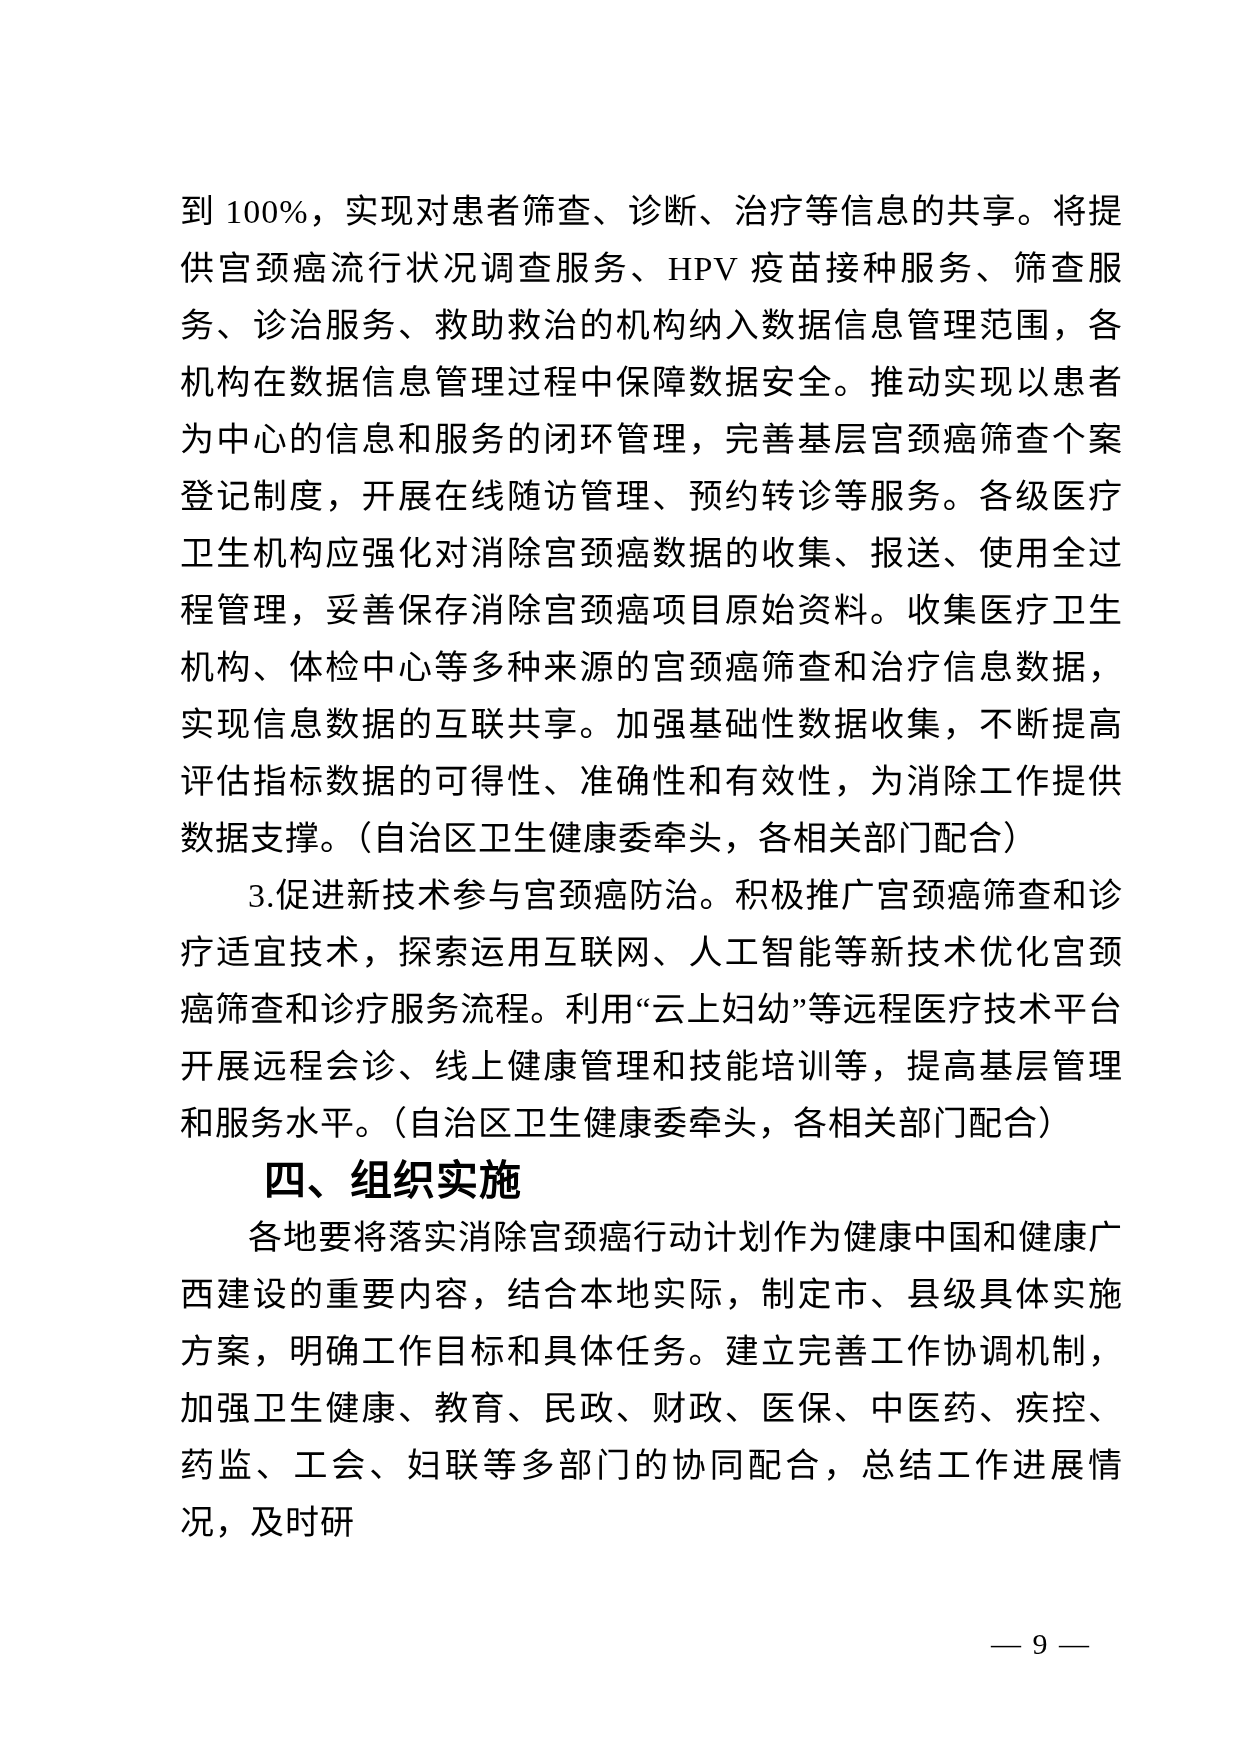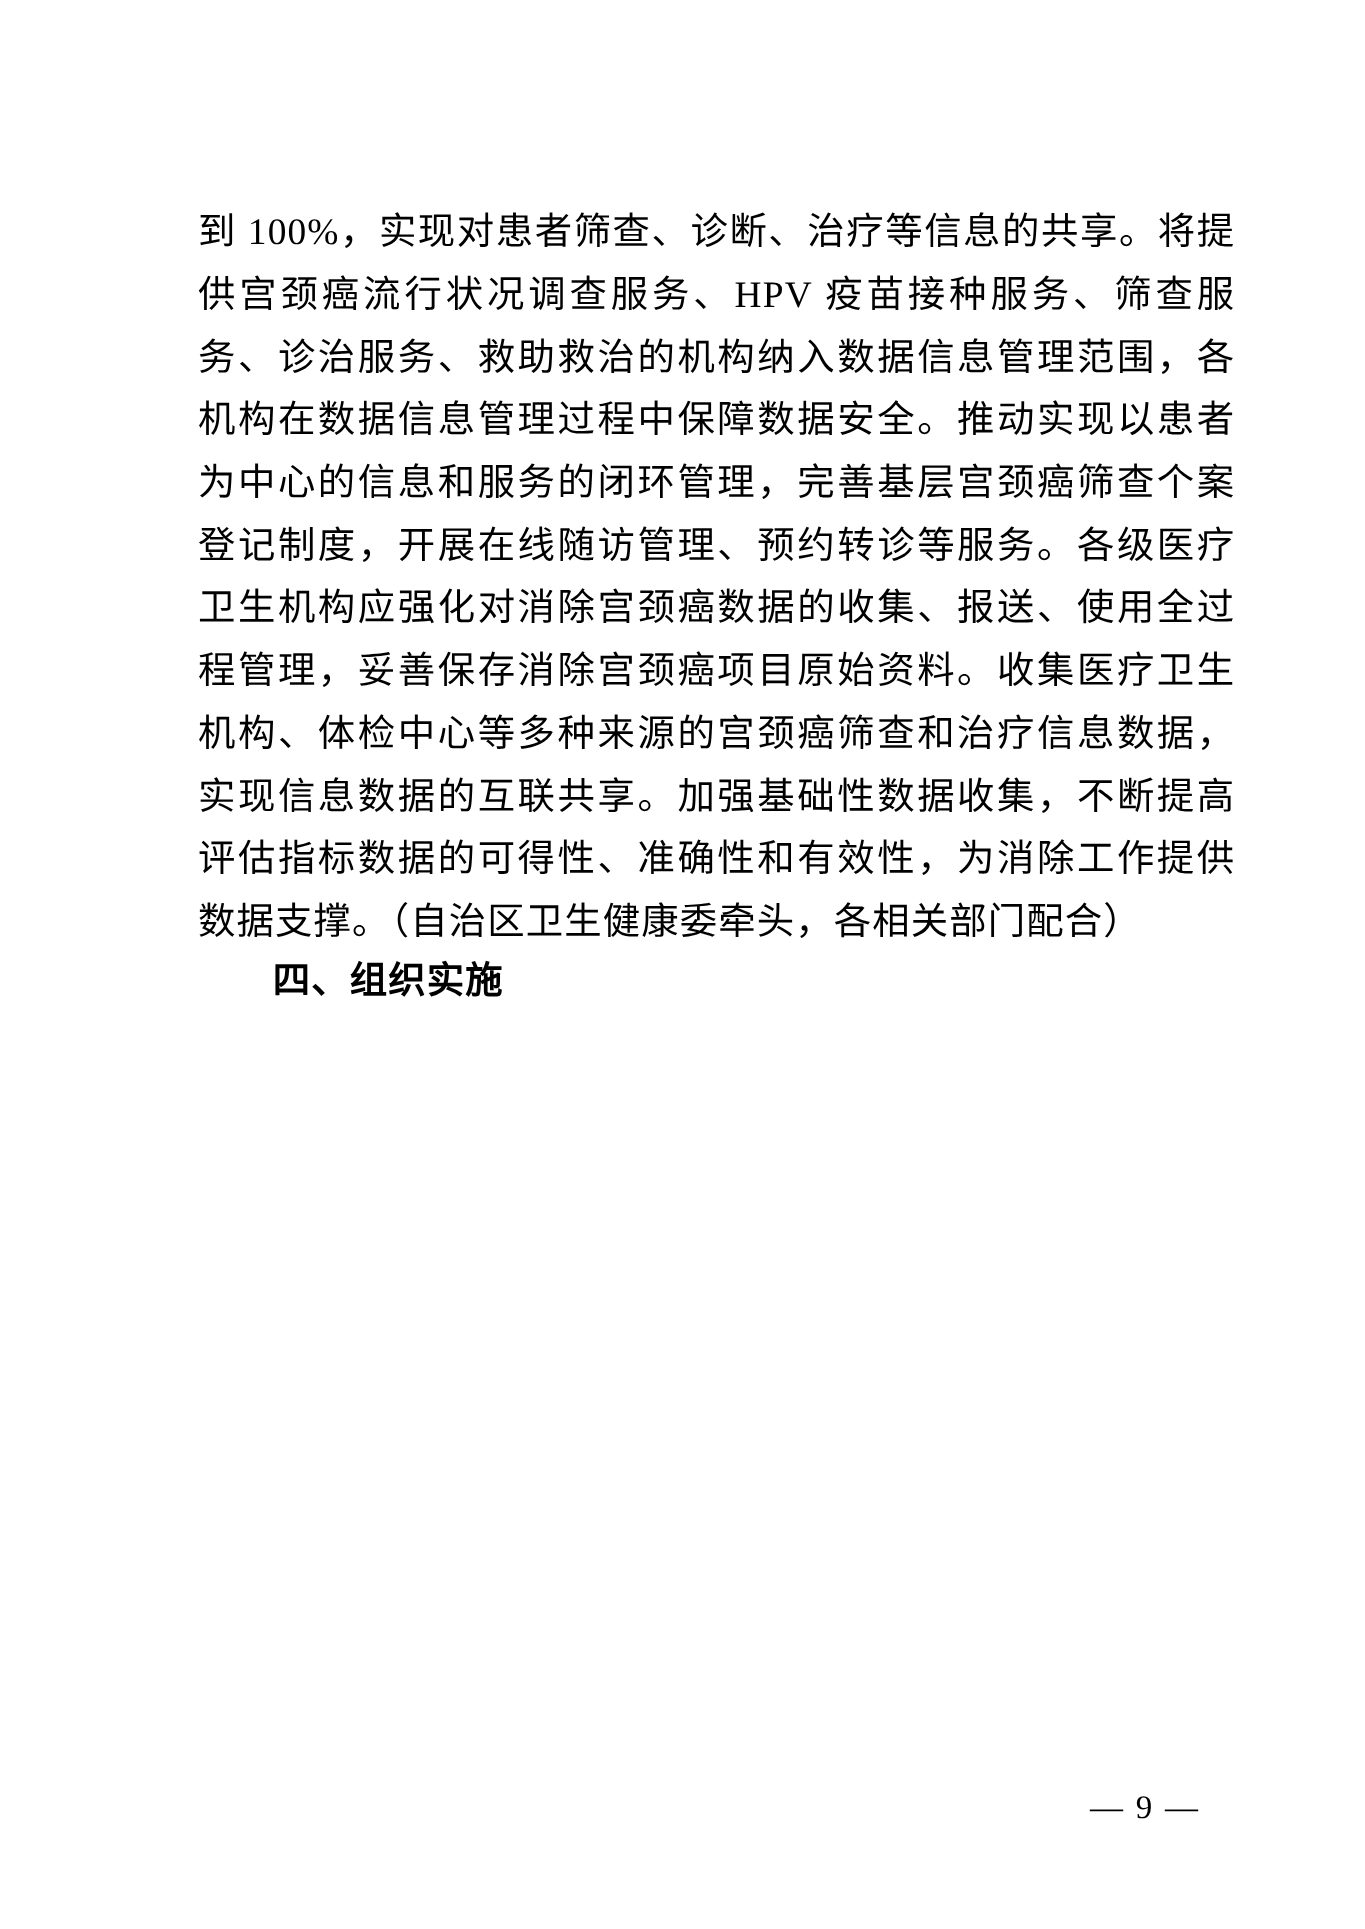--- a/index.html
+++ b/index.html
@@ -34,25 +34,25 @@
     text-align: justify;
     text-justify: inter-character;
     text-indent: 2em;
     font-weight: normal;
   }
   .para.continued {
     text-indent: 0;
   }
   .heading-section {
     margin: 0;
-    font-size: 34px;
+    font-size: 42px;
     line-height: 57px;
     letter-spacing: 1px;
     text-indent: 2em;
-    font-family: Liberation Mono, monospace;
+    font-family: Liberation Sans, sans-serif;
     font-weight: bold;
   }
   .heading-subsection {
     margin: 0;
     font-size: 34px;
     line-height: 57px;
     letter-spacing: 1px;
     text-indent: 2em;
     font-family: "Liberation Serif", "DejaVu Serif", serif;
     font-weight: normal;
@@ -70,24 +70,26 @@
 </style>
 </head>
 <body>
 
 <div class="doc-page">
 
   <main class="doc-body">
 
     <p class="para continued">到 100%，实现对患者筛查、诊断、治疗等信息的共享。将提供宫颈癌流行状况调查服务、HPV 疫苗接种服务、筛查服务、诊治服务、救助救治的机构纳入数据信息管理范围，各机构在数据信息管理过程中保障数据安全。推动实现以患者为中心的信息和服务的闭环管理，完善基层宫颈癌筛查个案登记制度，开展在线随访管理、预约转诊等服务。各级医疗卫生机构应强化对消除宫颈癌数据的收集、报送、使用全过程管理，妥善保存消除宫颈癌项目原始资料。收集医疗卫生机构、体检中心等多种来源的宫颈癌筛查和治疗信息数据，实现信息数据的互联共享。加强基础性数据收集，不断提高评估指标数据的可得性、准确性和有效性，为消除工作提供数据支撑。（自治区卫生健康委牵头，各相关部门配合）</p>
 
+    <p class="para">3.促进新技术参与宫颈癌防治。积极推广宫颈癌筛查和诊疗适宜技术，探索运用互联网、人工智能等新技术优化宫颈癌筛查和诊疗服务流程。利用“云上妇幼”等远程医疗技术平台开展远程会诊、线上健康管理和技能培训等，提高基层管理和服务水平。（自治区卫生健康委牵头，各相关部门配合）</p>
 
     <h2 class="heading-section">四、组织实施</h2>
 
 
+    <p class="para">各地要将落实消除宫颈癌行动计划作为健康中国和健康广西建设的重要内容，结合本地实际，制定市、县级具体实施方案，明确工作目标和具体任务。建立完善工作协调机制，加强卫生健康、教育、民政、财政、医保、中医药、疾控、药监、工会、妇联等多部门的协同配合，总结工作进展情况，及时研</p>
 
   </main>
 
   <footer class="page-footer">
     <span>— 9 —</span>
   </footer>
 
 </div>
 
 </body></html>

